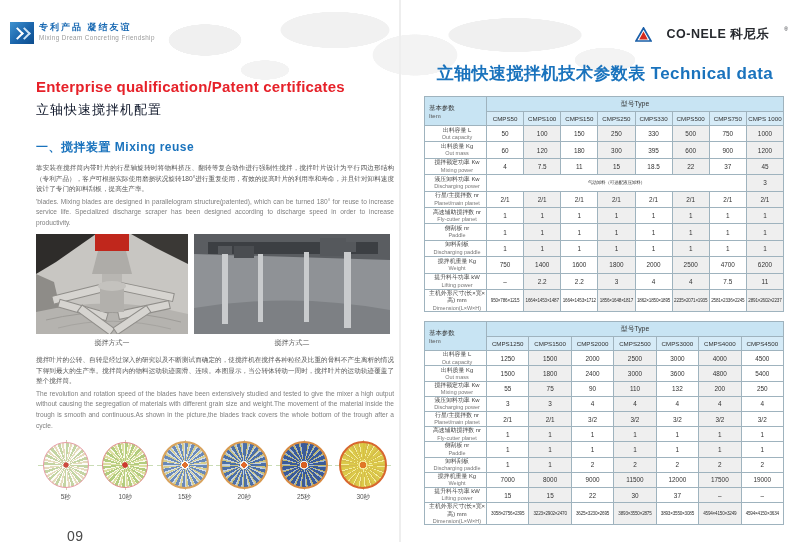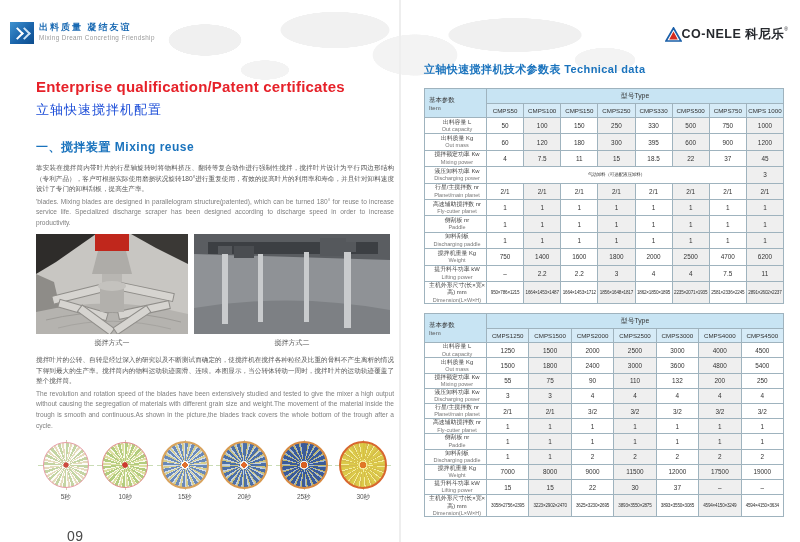--- a/index.html
+++ b/index.html
@@ -24,28 +24,28 @@
   .hdr-left{position:absolute;left:10px;top:22px;display:flex;align-items:flex-start;gap:5px;}
   .logo-mark{position:relative;width:24px;height:22px;flex:0 0 auto;
     background:linear-gradient(135deg,#3f93d0 0%,#1a64ab 55%,#0d4d8d 100%);}
   .logo-mark .chv{position:absolute;width:7px;height:7px;
     border-top:2.5px solid #fff;border-right:2.5px solid #fff;transform:rotate(45deg);}
   .logo-mark .chv.c1{left:3px;top:7px;}
   .logo-mark .chv.c2{left:10px;top:7px;border-color:#cfe4f5;}
   .taglines{line-height:1.15;}
   .tagline-cn{font-size:9px;font-weight:bold;color:#1a6ab3;letter-spacing:2px;}
   .tagline-en{font-size:6.3px;color:#9a9a9a;letter-spacing:.4px;margin-top:2px;}
-  .hdr-right{position:absolute;right:12px;top:26px;display:flex;align-items:center;gap:0;}
+  .hdr-right{position:absolute;right:12px;top:26px;display:flex;align-items:center;gap:15px;}
   .brand-text{font-size:12.5px;font-weight:bold;color:#26292e;letter-spacing:.5px;}
   .brand-reg{font-size:5px;color:#26292e;vertical-align:super;position:relative;top:-6px;}
 
   
   .lp{position:absolute;left:36px;top:78px;width:358px;}
   .lp-title-en{font-size:15px;font-weight:bold;color:#e62129;letter-spacing:.2px;}
-  .lp-title-cn{font-size:13px;color:#1d4ed8;margin-top:6px;letter-spacing:1px;}
+  .lp-title-cn{font-size:13px;color:#0f172a;margin-top:6px;letter-spacing:1px;}
   .sec-heading{font-size:12px;font-weight:bold;color:#1a73bd;letter-spacing:.5px;}
   .s1-heading{margin-top:20px;}
   .para{font-size:6.6px;line-height:1.6;text-align:justify;}
   .para-cn{color:#555;margin-top:7px;}
   .para-en{color:#808080;margin-top:2px;}
   .photos{display:flex;gap:6px;margin-top:6px;}
   .photo{height:100px;position:relative;overflow:hidden;background:#bfbfbf;}
   .photo-1{width:152px;}
   .photo-2{width:196px;}
   .photo svg{display:block;}
@@ -93,21 +93,21 @@
       repeating-conic-gradient(from 8deg,rgba(200,165,45,.7) 0 5deg,transparent 5deg 16deg),
       radial-gradient(circle,#f5ef9d 0 60%,#ecde72 100%);}
   .fig-label{font-size:6.5px;color:#555;margin-top:3px;}
 
   .page-num{position:absolute;top:528px;font-size:14px;color:#4a4a4a;letter-spacing:.5px;padding-left:34px;}
   .pn-left{left:33px;}
   .pn-right{right:28px;margin-top:32px;}
 
   
   .rp{position:absolute;left:424px;top:62px;width:362px;}
-  .rp-title{font-size:11px;font-weight:bold;color:#1a73bd;letter-spacing:.4px;}
+  .rp-title{font-size:17px;font-weight:bold;color:#1a73bd;text-align:center;letter-spacing:.4px;}
   .tech-table{border-collapse:collapse;table-layout:fixed;width:360px;margin-top:0;}
   .tbl-1{margin-top:11px;}
   .tbl-2{margin-top:9px;}
   .tech-table th,.tech-table td{border:1px solid #9fb3be;padding:0 1px;text-align:center;vertical-align:middle;overflow:hidden;}
   .tech-table th{font-weight:normal;}
   .item-h{background:#c8e4f3;}
   .ih-cn{font-size:6.4px;color:#333;text-align:left;padding-left:3px;}
   .ih-en{font-size:6px;color:#555;text-align:left;padding-left:3px;}
   .type-h{background:#c8e4f3;font-size:6.8px;color:#333;height:14px;}
   .model-h{background:#d6ebf7;font-size:6.2px;color:#333;height:13px;}
@@ -126,21 +126,21 @@
 <div class="spread">
   <div class="map-watermark"></div>
   <div class="center-fold"></div>
 
   <div class="hdr-left">
     <div class="logo-mark">
       <span class="chv c1"></span>
       <span class="chv c2"></span>
     </div>
     <div class="taglines">
-      <div class="tagline-cn">出料质量  凝结友谊</div>
+      <div class="tagline-cn">专利产品  凝结友谊</div>
       <div class="tagline-en">Mixing  Dream Concreting Friendship</div>
     </div>
   </div>
 
   <div class="hdr-right">
     <svg width="17" height="16" viewBox="0 0 17 16">
       <path d="M8.5 1 L16 14 L1 14 Z" fill="none" stroke="#1a5fa8" stroke-width="1.7"></path>
       <path d="M8.5 4.6 L12.8 12.4 L4.2 12.4 Z" fill="#d42b1e"></path>
     </svg>
     <span class="brand-text">CO-NELE 科尼乐</span>

